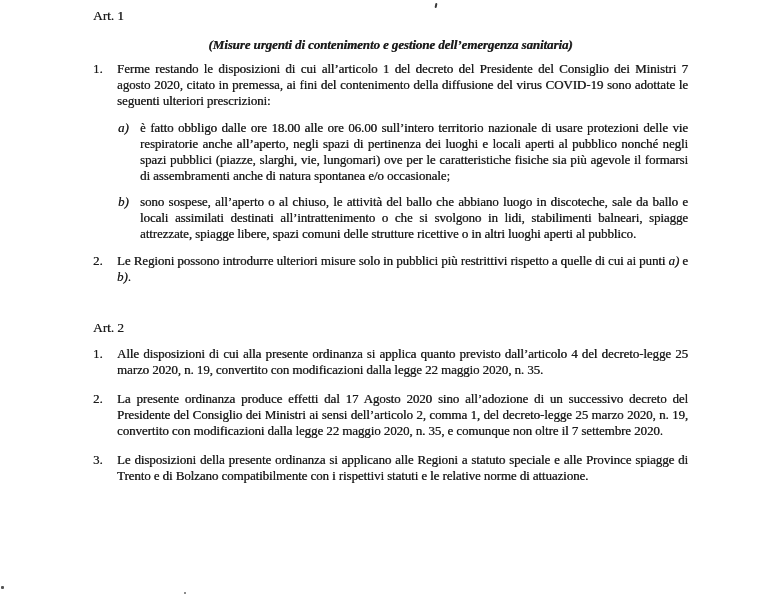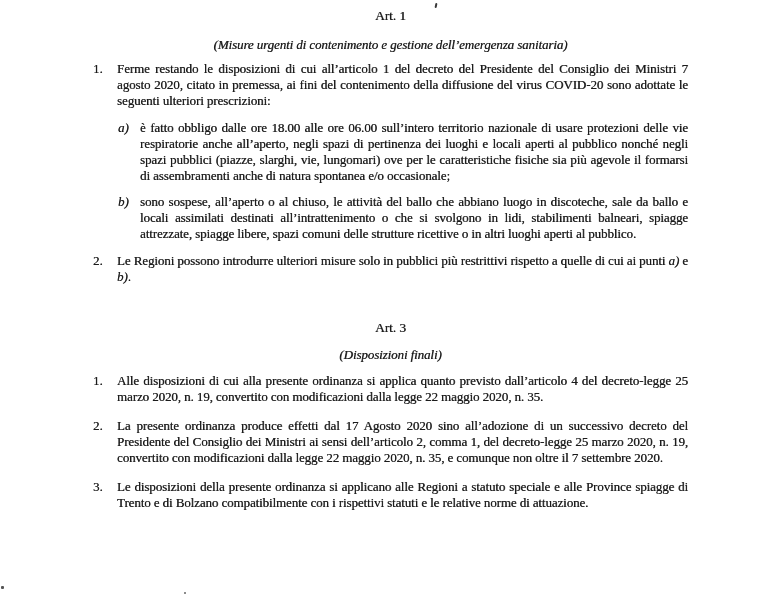--- a/index.html
+++ b/index.html
@@ -16,29 +16,29 @@
   }
   .doc {
     position: absolute;
     left: 93px;
     top: 8px;
     width: 595px;
     text-shadow: 0.35px 0 0 rgba(27,27,27,0.75);
     letter-spacing: -0.1px;
   }
   .art-title {
-    text-align: center;
     margin: 0;
     font-size: 13.5px;
     font-weight: normal;
   }
   .art-subtitle {
     text-align: center;
     font-style: italic;
     margin: 0;
+    font-weight: bold;
   }
   .just { text-align: justify; }
   .num-item {
     position: relative;
     padding-left: 24px;
   }
   .num-item > .marker {
     position: absolute;
     left: 0;
     top: 0;
@@ -82,42 +82,41 @@
 
 <div class="page">
   <div class="doc">
 
     <div>
       <p class="art-title">Art. 1</p>
       <p class="art-subtitle m-sub1">(Misure urgenti di contenimento e gestione dell’emergenza sanitaria)</p>
 
       <div class="num-item just m-item1">
         <span class="marker">1.</span>
-        <span>Ferme restando le disposizioni di cui all’articolo 1 del decreto del Presidente del Consiglio dei Ministri 7 agosto 2020, citato in premessa, ai fini del contenimento della diffusione del virus COVID-20 sono adottate le seguenti ulteriori prescrizioni:</span>
+        <span>Ferme restando le disposizioni di cui all’articolo 1 del decreto del Presidente del Consiglio dei Ministri 7 agosto 2020, citato in premessa, ai fini del contenimento della diffusione del virus COVID-19 sono adottate le seguenti ulteriori prescrizioni:</span>
       </div>
 
       <div class="sub-item just m-suba">
         <span class="marker">a)</span>
         <span>è fatto obbligo dalle ore 18.00 alle ore 06.00 sull’intero territorio nazionale di usare protezioni delle vie respiratorie anche all’aperto, negli spazi di pertinenza dei luoghi e locali aperti al pubblico nonché negli spazi pubblici (piazze, slarghi, vie, lungomari) ove per le caratteristiche fisiche sia più agevole il formarsi di assembramenti anche di natura spontanea e/o occasionale;</span>
       </div>
 
       <div class="sub-item just m-subb">
         <span class="marker">b)</span>
         <span>sono sospese, all’aperto o al chiuso, le attività del ballo che abbiano luogo in discoteche, sale da ballo e locali assimilati destinati all’intrattenimento o che si svolgono in lidi, stabilimenti balneari, spiagge attrezzate, spiagge libere, spazi comuni delle strutture ricettive o in altri luoghi aperti al pubblico.</span>
       </div>
 
       <div class="num-item just m-item2">
         <span class="marker">2.</span>
         <span><span>Le Regioni possono introdurre ulteriori misure solo in pubblici più restrittivi rispetto a quelle di cui ai punti </span><span class="it">a)</span><span> e </span><span class="it">b)</span><span>.</span></span>
       </div>
     </div>
 
     <div>
-      <p class="art-title m-title2">Art. 3</p>
-      <p class="art-subtitle m-sub2">(Disposizioni finali)</p>
+      <p class="art-title m-title2">Art. 2</p>
 
       <div class="num-item just m-a2i1">
         <span class="marker">1.</span>
         <span>Alle disposizioni di cui alla presente ordinanza si applica quanto previsto dall’articolo 4 del decreto-legge 25 marzo 2020, n. 19, convertito con modificazioni dalla legge 22 maggio 2020, n. 35.</span>
       </div>
 
       <div class="num-item just m-a2i2">
         <span class="marker">2.</span>
         <span>La presente ordinanza produce effetti dal 17 Agosto 2020 sino all’adozione di un successivo decreto del Presidente del Consiglio dei Ministri ai sensi dell’articolo 2, comma 1, del decreto-legge 25 marzo 2020, n. 19, convertito con modificazioni dalla legge 22 maggio 2020, n. 35, e comunque non oltre il 7 settembre 2020.</span>
       </div>

